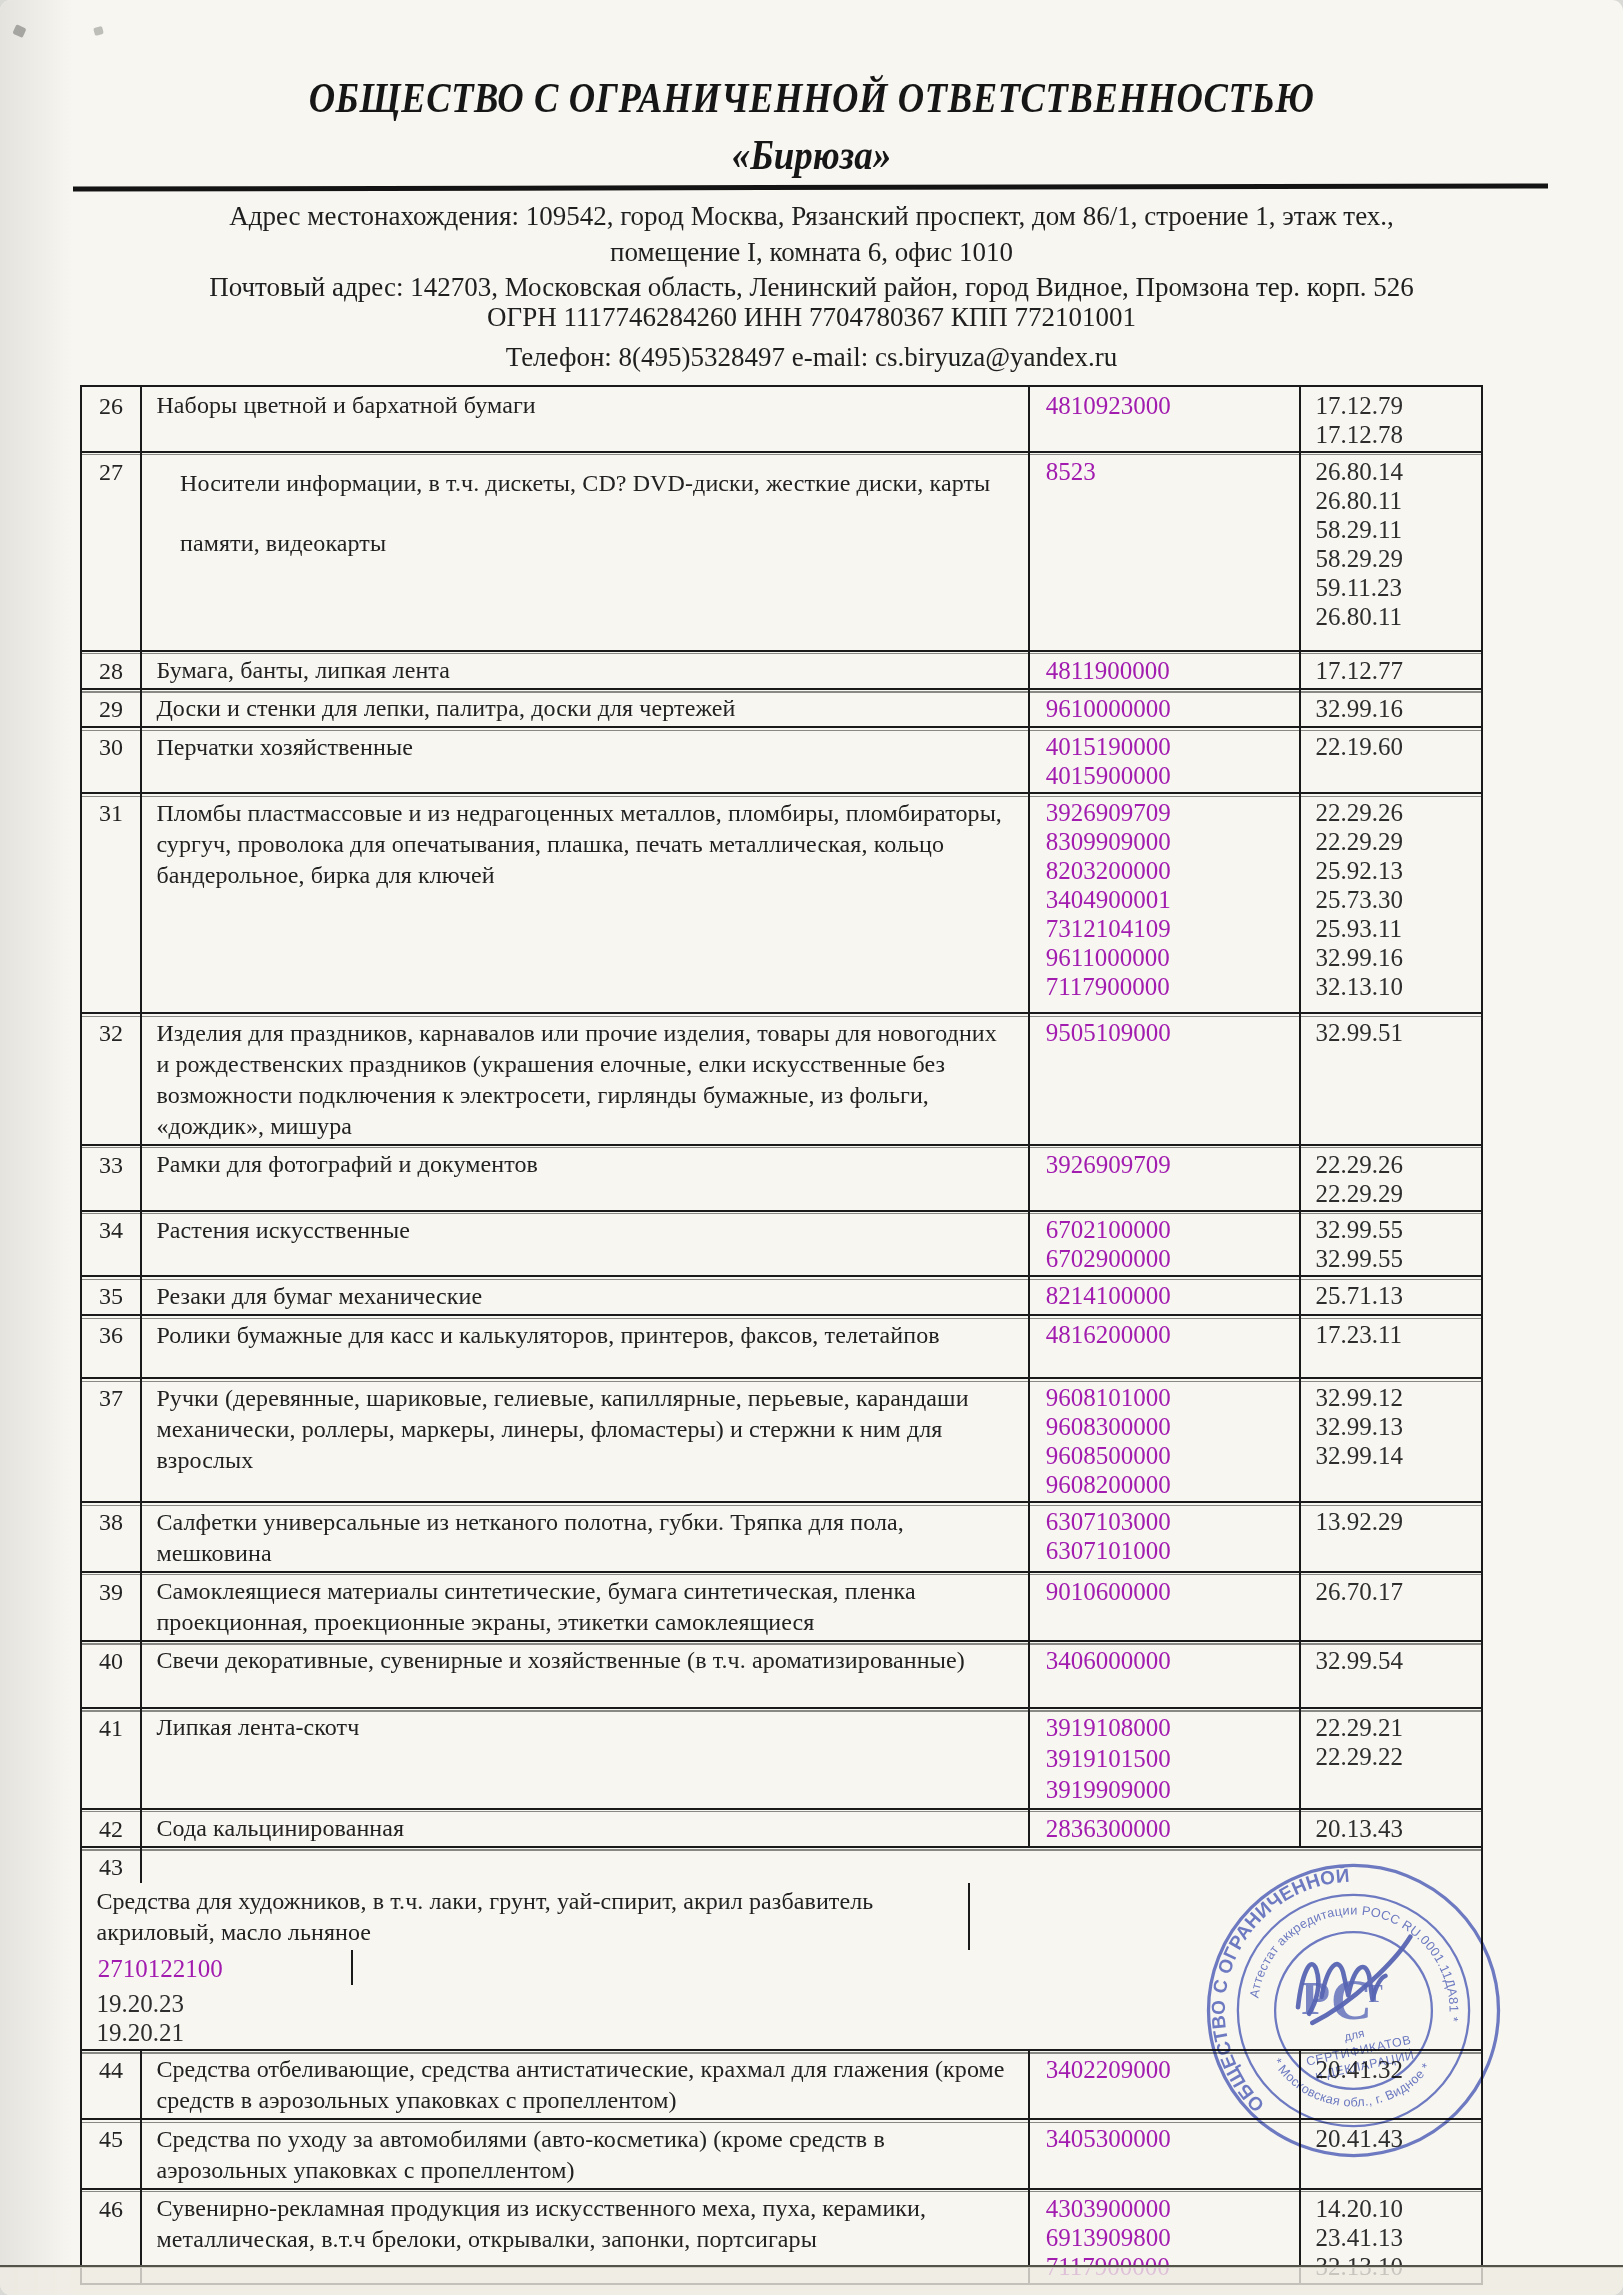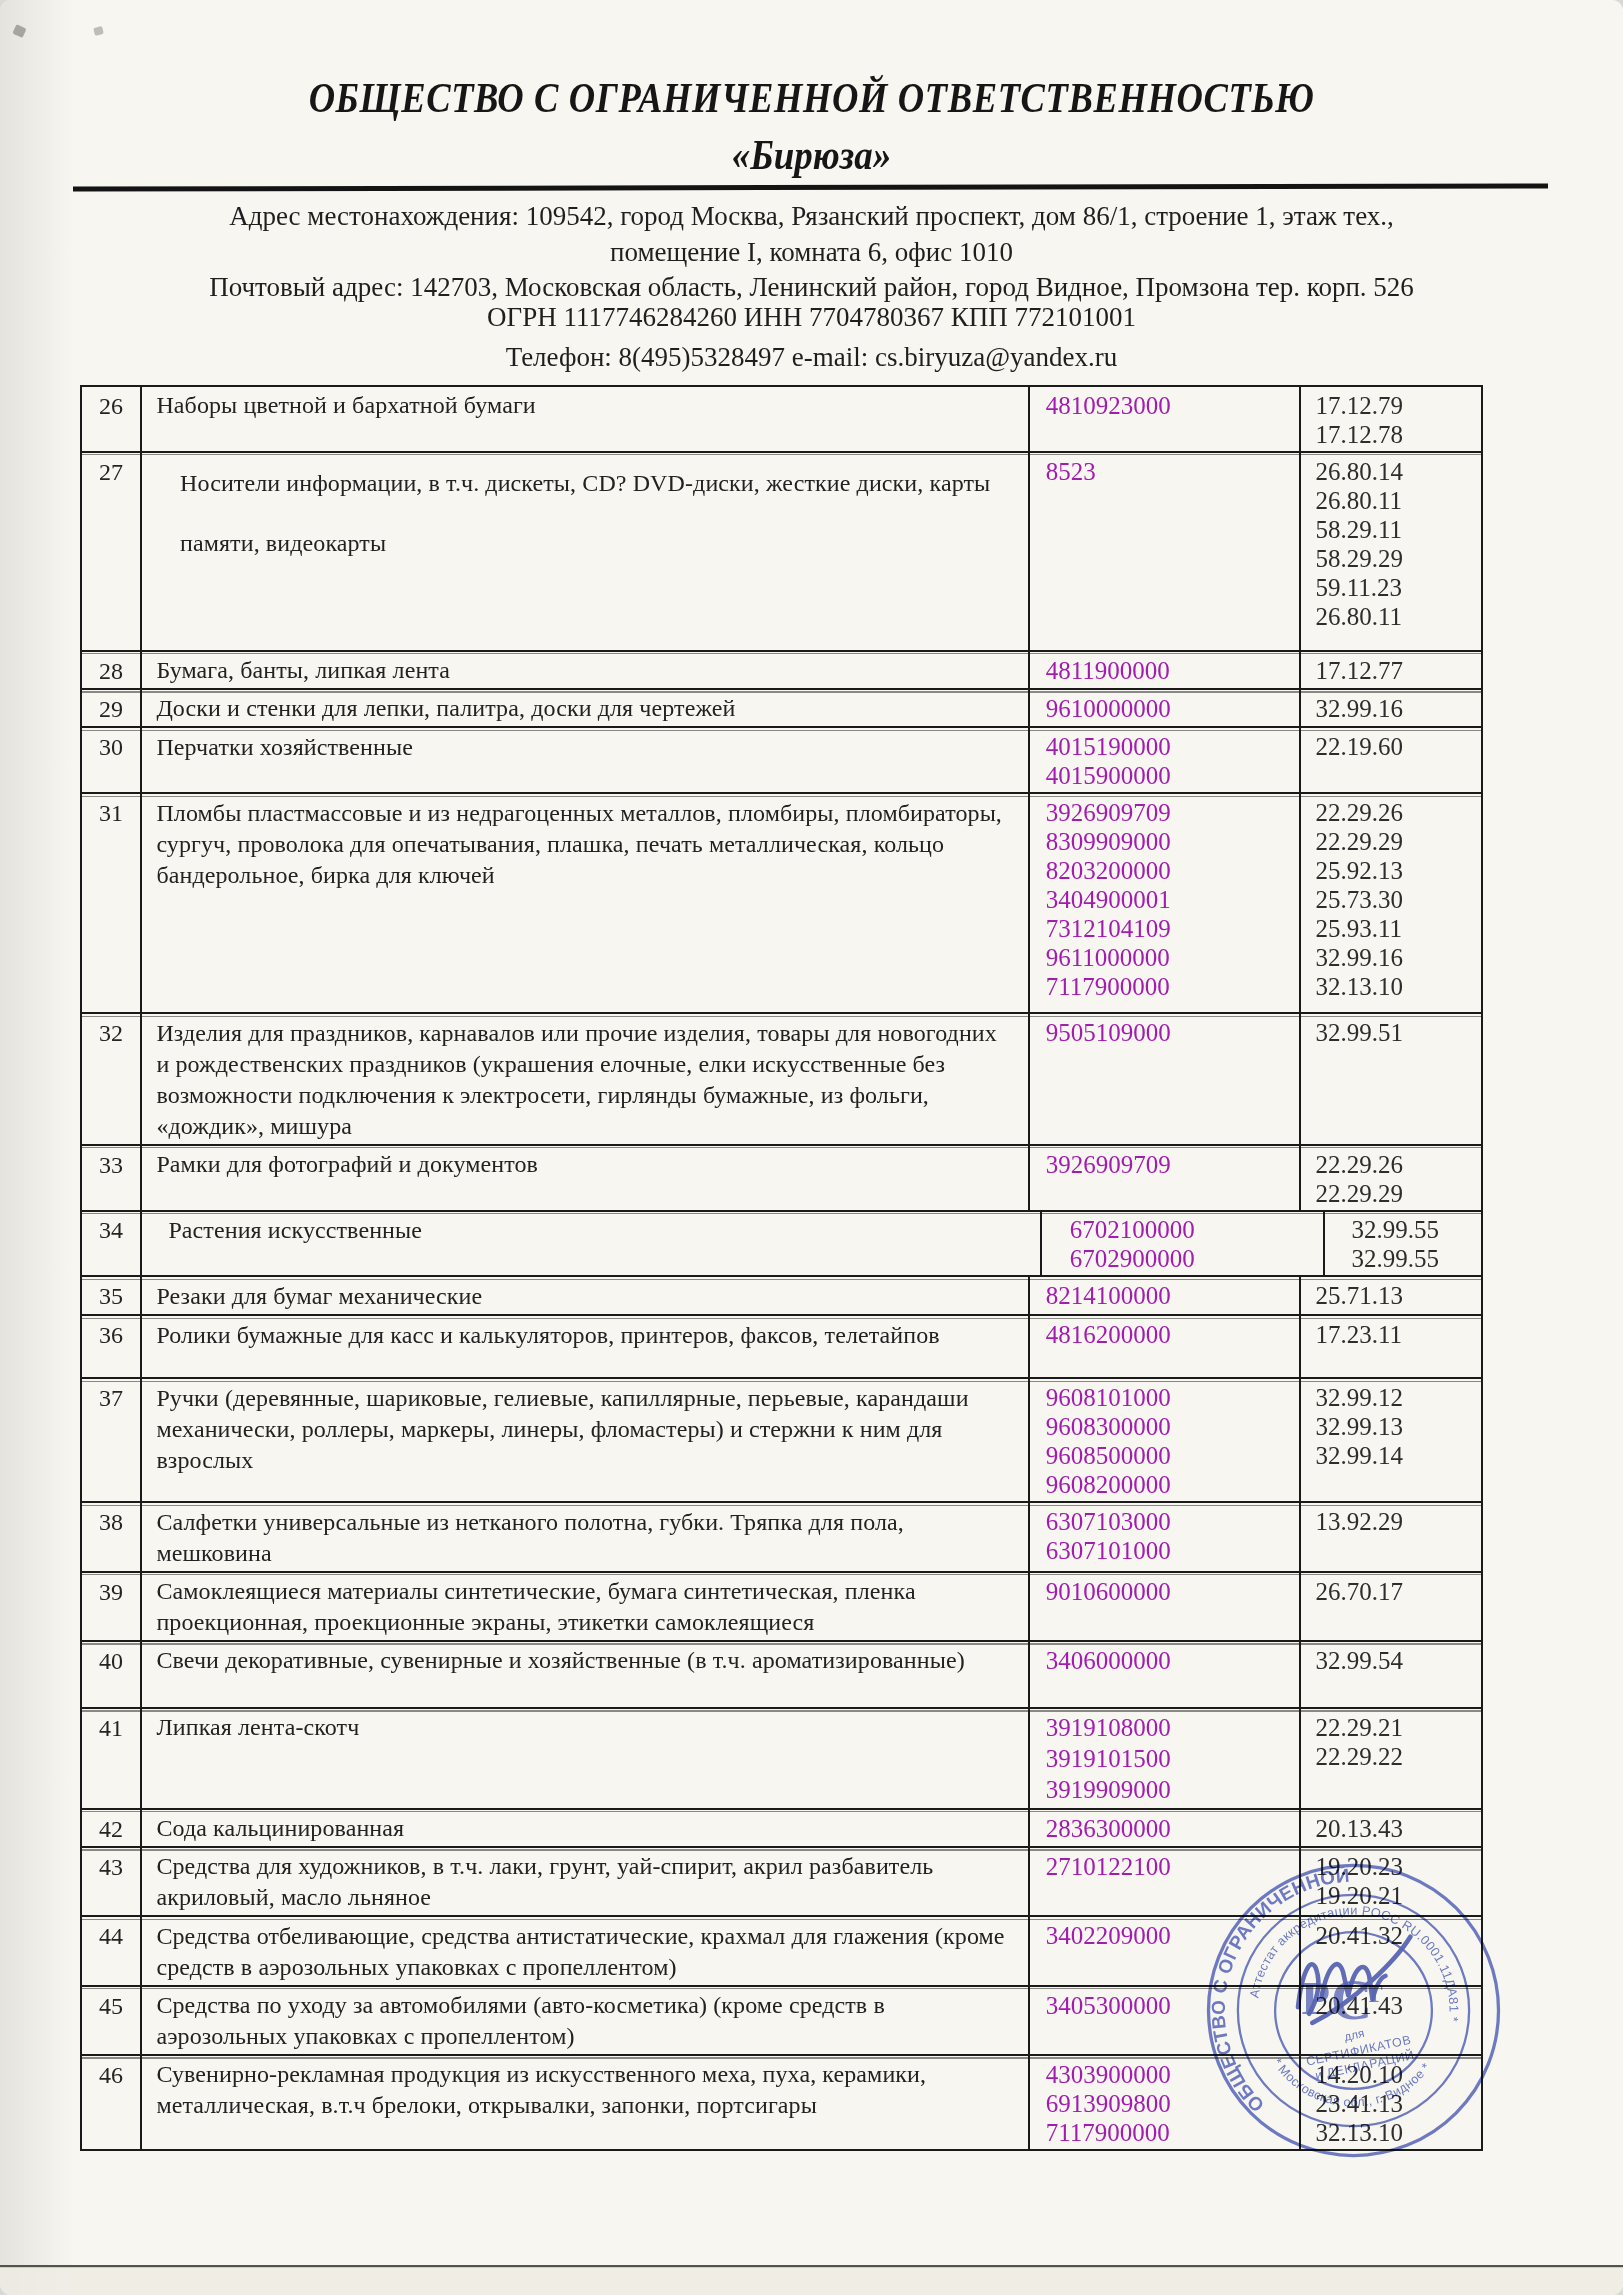--- a/index.html
+++ b/index.html
@@ -79,31 +79,31 @@
   
   .t-row:nth-child(1){min-height:62px;}
   .t-row:nth-child(2){min-height:197px;}
   .t-row:nth-child(2) .c-desc{line-height:60px;padding-top:0;padding-left:38px;}
   .t-row:nth-child(3){min-height:26px;}
   .t-row:nth-child(4){min-height:26px;}
   .t-row:nth-child(5){min-height:63px;}
   .t-row:nth-child(6){min-height:218px;}
   .t-row:nth-child(7){min-height:127px;}
   .t-row:nth-child(8){min-height:58px;}
-  .t-row:nth-child(9){min-height:60px;gap:12px;}
+  .t-row:nth-child(9){min-height:60px;}
   .t-row:nth-child(10){min-height:37px;}
   .t-row:nth-child(11){min-height:61px;}
   .t-row:nth-child(12){min-height:120px;}
   .t-row:nth-child(13){min-height:61px;}
   .t-row:nth-child(14){min-height:64px;}
   .t-row:nth-child(15){min-height:65px;}
   .t-row:nth-child(16){min-height:93px;}
   .t-row:nth-child(16) .code-line{margin-bottom:2px;}
   .t-row:nth-child(17){min-height:27.5px;}
-  .t-row:nth-child(18){min-height:61px;}
+  .t-row:nth-child(18){min-height:61px;flex-direction:column;}
   .t-row:nth-child(19){min-height:64px;}
   .t-row:nth-child(20){min-height:66px;}
   .t-row:nth-child(21){min-height:92px;}
 
   
   .stamp{
     position:absolute;left:1200px;top:1857px;width:307px;height:307px;
     mix-blend-mode:multiply;opacity:.88;z-index:5;
   }
   

